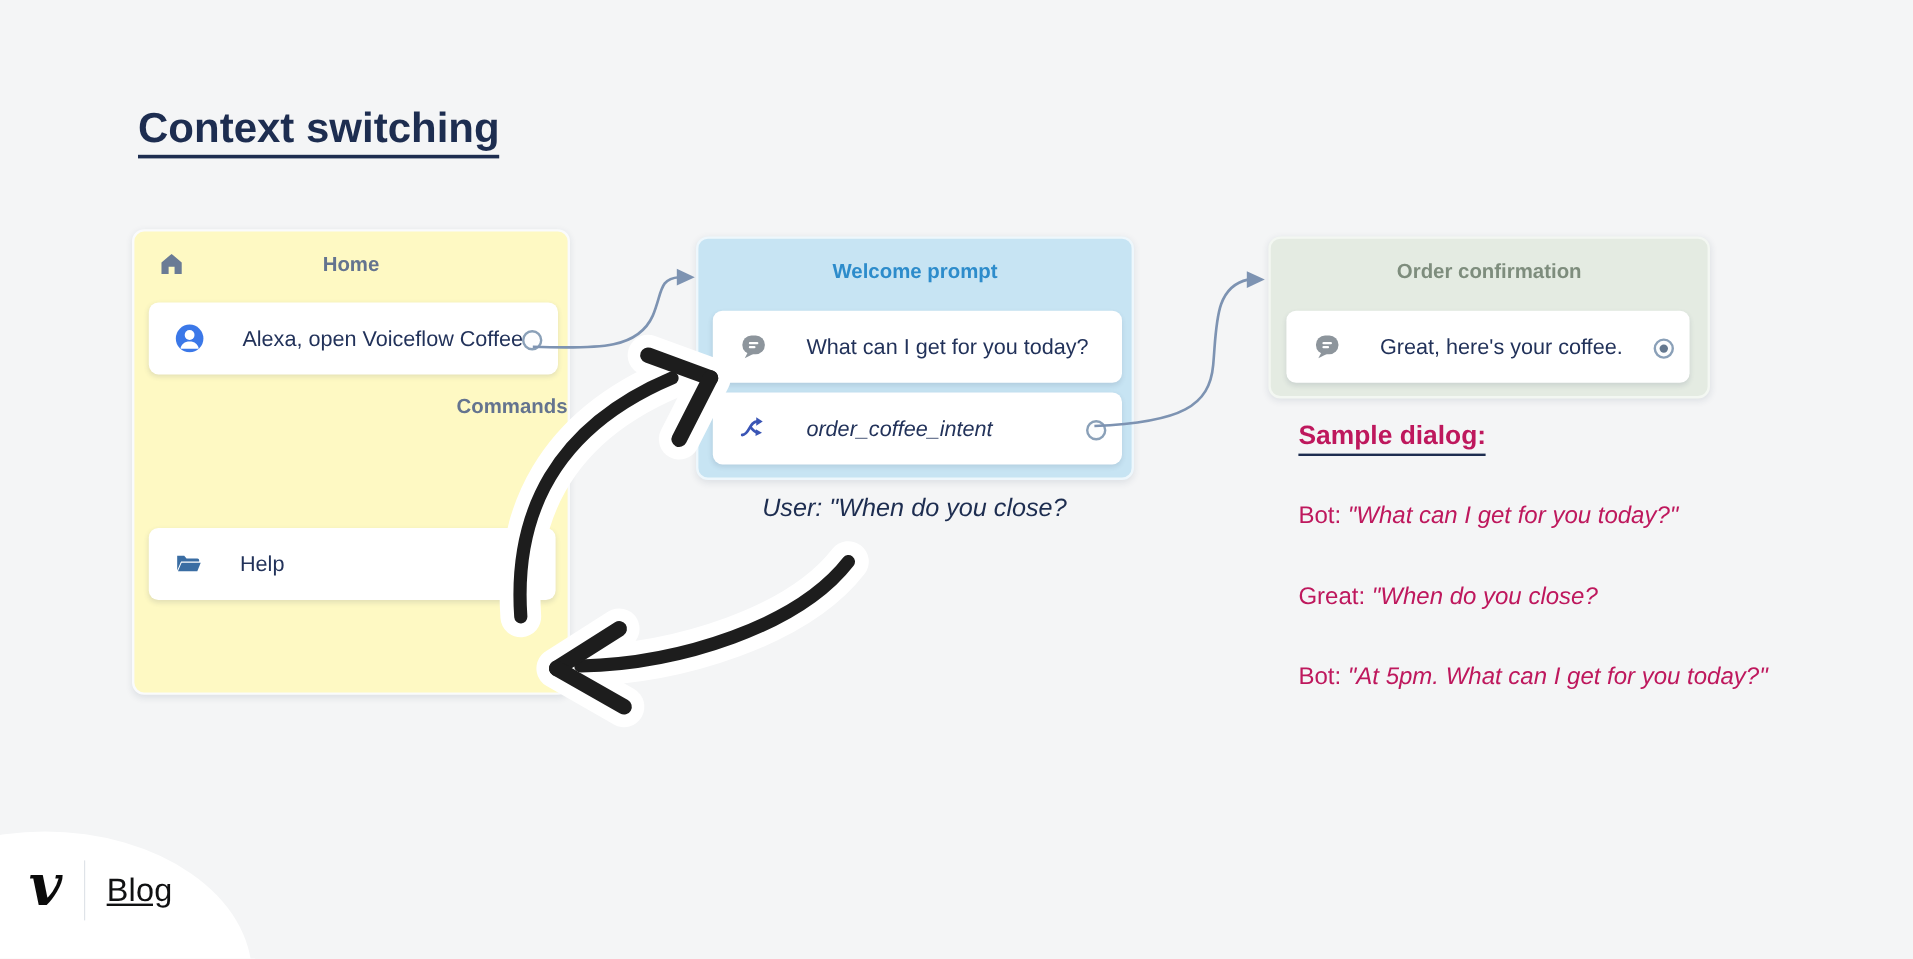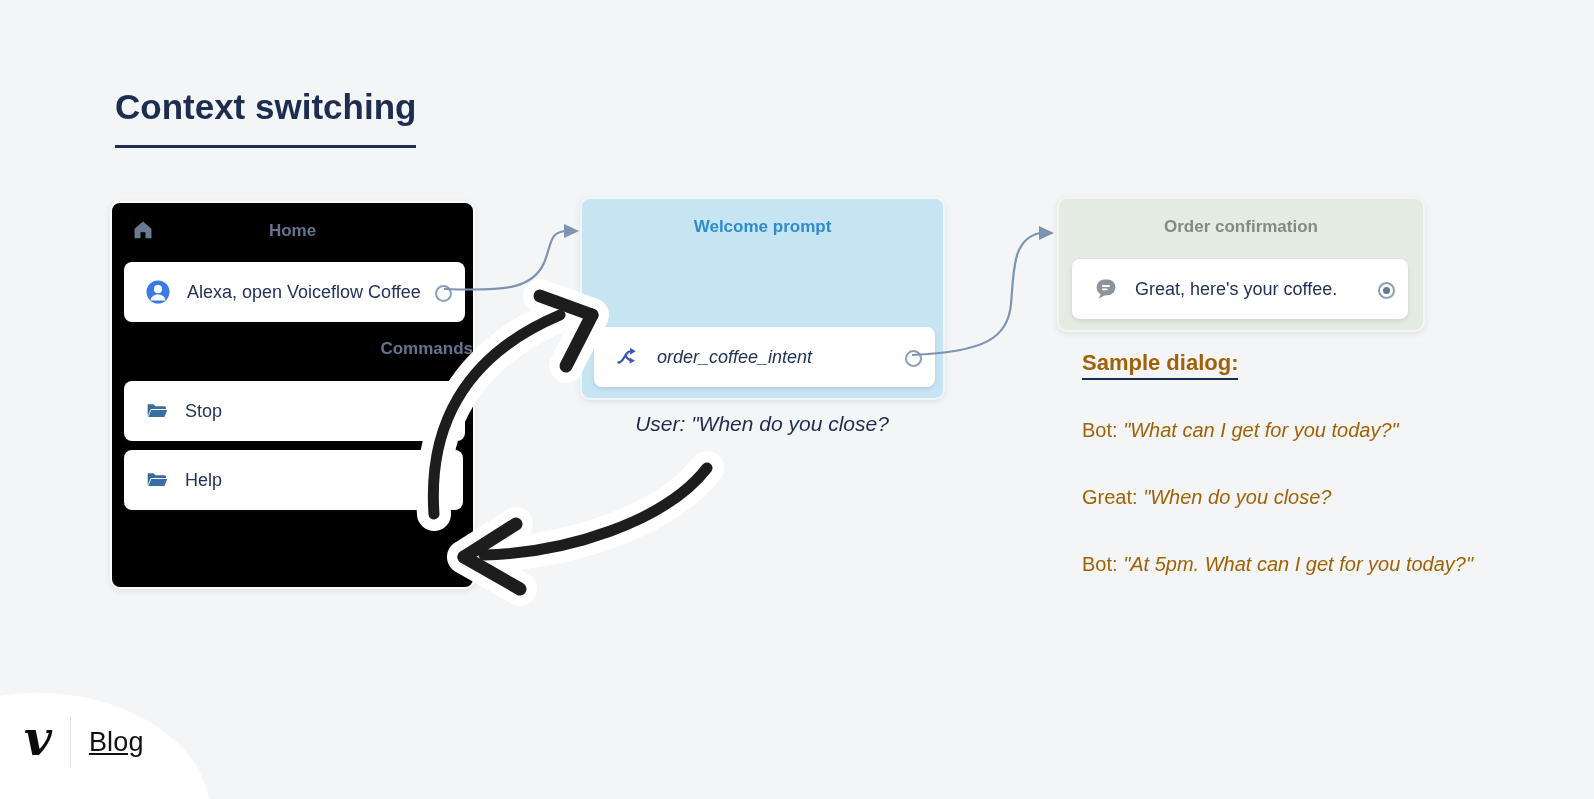--- a/index.html
+++ b/index.html
@@ -1,55 +1,55 @@
 <!DOCTYPE html>
 <html><head>
 <meta charset="utf-8">
 <style>
   html,body{margin:0;padding:0;}
   body{font-family:"Liberation Sans","DejaVu Sans",sans-serif;}
   .stage{position:relative;width:1594px;height:799px;background:#f4f5f6;overflow:hidden;}
 
   
   .page-title{position:absolute;left:115px;top:88px;margin:0;font-size:35px;font-weight:700;
-    color:#1d2d50;border-bottom:3px solid #1d2d50;padding-bottom:18px;line-height:1.1;}
+    color:#1d2d50;border-bottom:3px solid #1d2d50;padding-bottom:2px;line-height:1.1;}
 
   
   .card{position:absolute;border-radius:10px;border:2px solid #fafbfc;
     box-shadow:0 2px 6px rgba(30,45,80,.10);box-sizing:border-box;}
   .card-title{position:absolute;left:0;right:0;top:18px;text-align:center;
     font-size:17px;font-weight:700;}
   .row{position:absolute;background:#fff;border-radius:8px;height:60px;
     box-shadow:0 2px 4px rgba(40,60,90,.12);display:flex;align-items:center;
-    padding-left:22px;box-sizing:border-box;gap:17px;}
+    padding-left:22px;box-sizing:border-box;gap:32px;}
   .row-label{font-size:18px;color:#22325a;white-space:nowrap;}
   .port{position:absolute;right:13px;top:50%;margin-top:-7px;width:13px;height:13px;
     border:2px solid #8aa0b8;border-radius:50%;background:#fcfdfe;box-sizing:content-box;}
   .port.dot::after{content:"";position:absolute;left:50%;top:50%;width:7px;height:7px;
     margin:-3.5px 0 0 -3.5px;border-radius:50%;background:#64788f;}
 
-  .card-home{left:110px;top:201px;width:365px;height:388px;background:#000000;}
+  .card-home{left:110px;top:191px;width:365px;height:388px;background:#fef9c3;}
   .card-home .card-title{color:#64748f;}
   .home-icon-wrap{position:absolute;left:20px;top:16px;}
   .section-label{position:absolute;left:0;right:0;top:136px;text-align:right;
     font-size:17px;font-weight:700;color:#64748f;}
 
   .card-welcome{left:580px;top:197px;width:365px;height:203px;background:#c7e4f3;border-color:#eef7fc;}
   .card-welcome .card-title{color:#2d8ccb;}
 
   .card-order{left:1057px;top:197px;width:368px;height:135px;background:#e4ebe2;border-color:#f3f7f2;}
   .card-order .card-title{color:#7e8d7d;}
 
   .icon{flex:0 0 auto;display:inline-flex;}
 
   
   .user-quote{position:absolute;left:562px;top:412px;width:400px;text-align:center;
     font-size:21px;font-style:italic;color:#1d2d50;}
 
-  .dialog{position:absolute;left:1082px;top:350px;width:400px;color:#a16207;}
+  .dialog{position:absolute;left:1082px;top:350px;width:400px;color:#be185d;}
   .dialog-heading{display:inline-block;font-size:22px;font-weight:700;
     border-bottom:2.5px solid #1d2d50;padding-bottom:2px;margin:0 0 0 0;}
   .dialog-line{margin-top:34px;font-size:20px;line-height:33px;}
   .dialog-line .quote{font-style:italic;}
 
   
   .overlay{position:absolute;left:0;top:0;width:1594px;height:799px;pointer-events:none;z-index:5;}
 
   
   .footer-blob{position:absolute;left:-135px;top:693px;width:345px;height:240px;
@@ -88,43 +88,45 @@
           <circle cx="12" cy="9.2" r="4.1" fill="#fff"></circle>
           <path d="M12 14.6 c-4.2 0 -7 2.2 -7.6 6 h15.2 c-.6 -3.8 -3.4 -6 -7.6 -6 Z" fill="#fff" clip-path="url(#uc)"></path>
         </svg>
       </span>
       <span class="row-label">Alexa, open Voiceflow Coffee</span>
       <span class="port"></span>
     </div>
 
     <div class="section-label">Commands</div>
 
-    <div class="row" style="left:12px;top:178px;width:341px;">
+    <div class="row" style="left:12px;top:247px;width:339px;">
       <span class="icon">
         <svg width="22" height="22" viewBox="0 0 24 24">
             <path d="M1.8 4.6 h6.4 l2.1 2.3 h9.9 a1.6 1.6 0 0 1 1.6 1.6 v1.2 H5.3 L1.8 18 Z" fill="#3a6da3"></path>
             <path d="M5.8 10.9 H23.2 L20.1 18.6 H2.5 Z" fill="#3a6da3"></path>
           </svg>
       </span>
-      <span class="row-label">Stop</span>
-    </div>
-    <div class="row" style="left:12px;top:247px;width:339px;">
-      <span class="icon">
-        <svg width="22" height="22" viewBox="0 0 24 24">
-            <path d="M1.8 4.6 h6.4 l2.1 2.3 h9.9 a1.6 1.6 0 0 1 1.6 1.6 v1.2 H5.3 L1.8 18 Z" fill="#3a6da3"></path>
-            <path d="M5.8 10.9 H23.2 L20.1 18.6 H2.5 Z" fill="#3a6da3"></path>
-          </svg>
-      </span>
       <span class="row-label">Help</span>
     </div>
   </div>
 
   <div class="card card-welcome">
     <div class="card-title">Welcome prompt</div>
 
+    <div class="row" style="left:12px;top:60px;width:341px;">
+      <span class="icon">
+        <svg width="24" height="24" viewBox="0 0 24 24">
+          <rect x="2.6" y="2.6" width="18.8" height="15.6" rx="7.6" fill="#8d959c"></rect>
+          <path d="M7.8 15.5 l-3.2 6 7 -3.6 Z" fill="#8d959c"></path>
+          <rect x="8" y="8" width="8" height="1.9" rx=".95" fill="#fff"></rect>
+          <rect x="8" y="11.4" width="5.6" height="1.9" rx=".95" fill="#fff"></rect>
+        </svg>
+      </span>
+      <span class="row-label">What can I get for you today?</span>
+    </div>
 
     <div class="row" style="left:12px;top:128px;width:341px;font-style:italic;">
       <span class="icon">
         <svg width="24" height="24" viewBox="0 0 24 24">
           <path d="M2.5 17.5 C8.5 17.5 8.5 6.2 15 6.2" fill="none" stroke="#3a55b5" stroke-width="2.3" stroke-linecap="round"></path>
           <polygon points="14.2,2.7 19.6,6.2 14.2,9.7" fill="#3a55b5"></polygon>
           <path d="M9.8 11.4 c2 2.3 2.9 3.5 5 4.1" fill="none" stroke="#3a55b5" stroke-width="2.3" stroke-linecap="round"></path>
           <polygon points="13.9,12.7 19.0,15.7 13.6,18.4" fill="#3a55b5"></polygon>
         </svg>
       </span>

